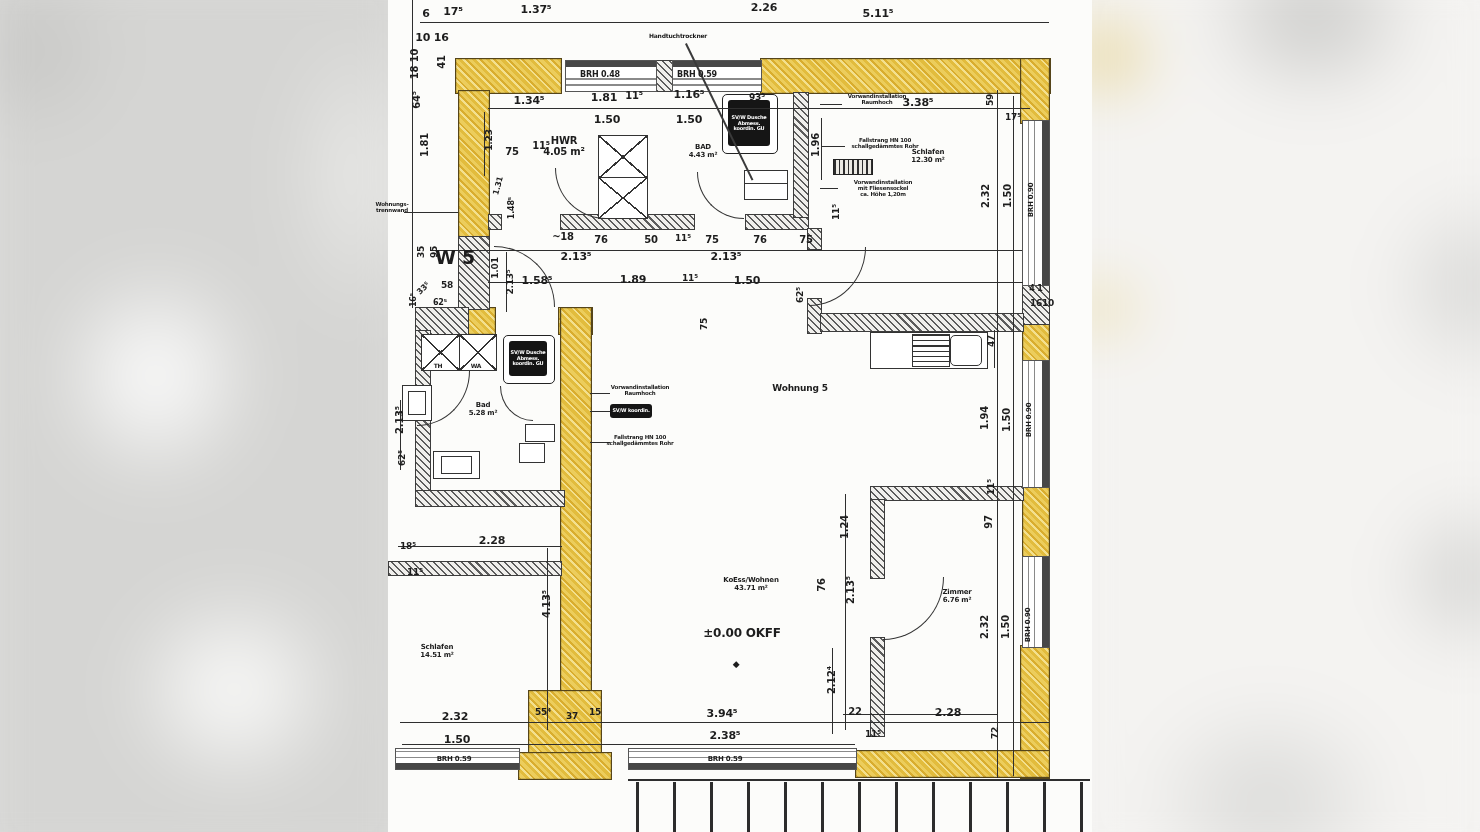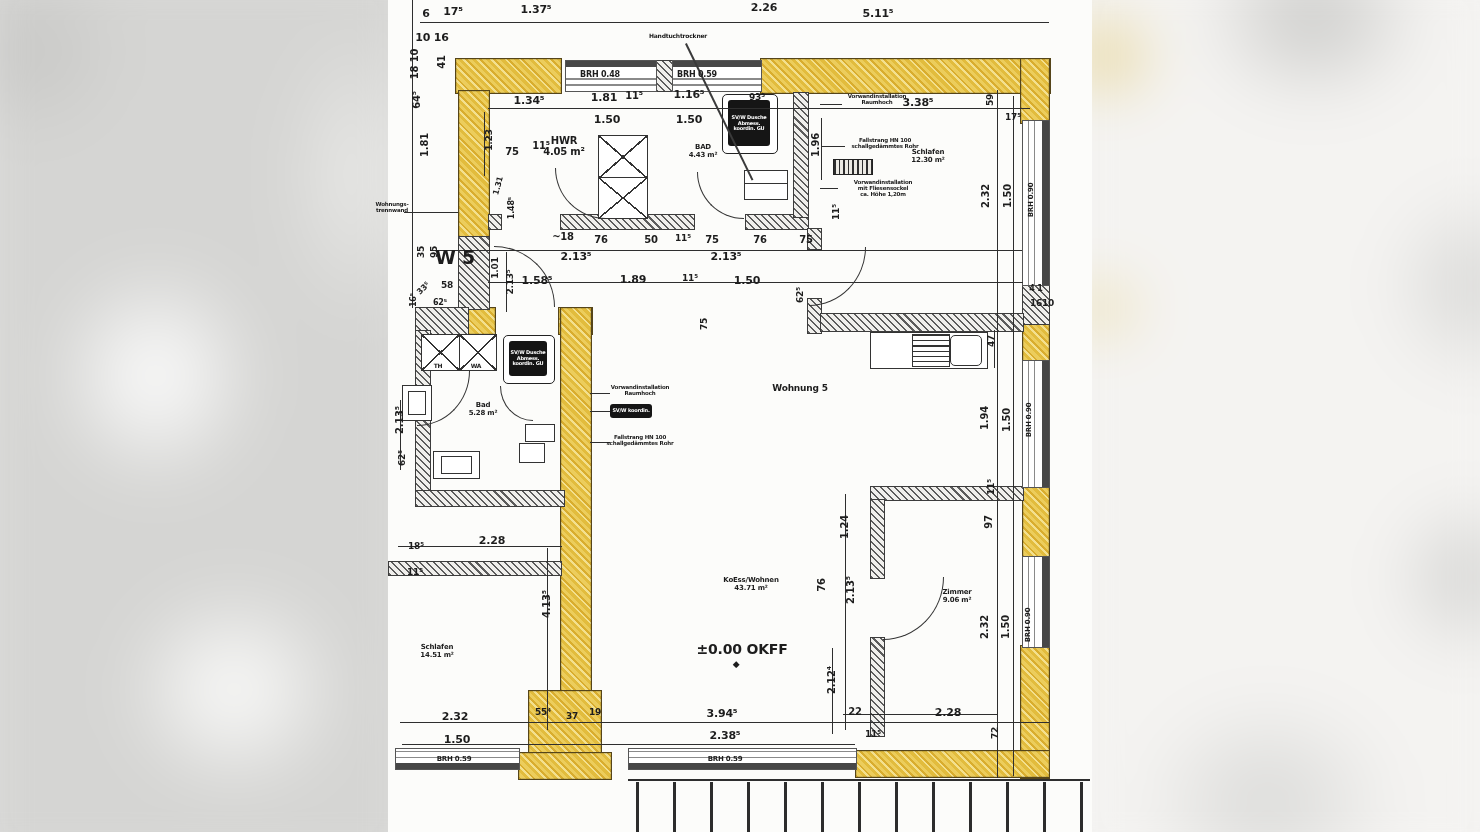--- a/index.html
+++ b/index.html
@@ -259,49 +259,49 @@
 5.28 m²</span>
         <span class="lbl" style="left: 140px; top: 358px; font-size: 5px; color: rgb(255, 255, 255); --r: 0deg;">SV/W Dusche
 Abmess.
 koordin. GU</span>
         <span class="lbl" style="left: 50px; top: 366px; font-size: 6px; --r: 0deg;">TH</span>
         <span class="lbl" style="left: 88px; top: 366px; font-size: 6px; --r: 0deg;">WA</span>
         <span class="lbl" style="left: 12px; top: 420px; font-size: 10px; --r: -90deg;">2.13⁵</span>
         <span class="lbl" style="left: 14px; top: 458px; font-size: 9px; --r: -90deg;">62⁵</span>
         <span class="lbl" style="left: 4px; top: 207px; font-size: 5.5px; --r: 0deg;">Wohnungs-
 trennwand</span>
-        <span class="lbl" style="left: 28px; top: 546px; font-size: 9px; --r: 0deg;">18⁵</span>
+        <span class="lbl" style="left: 20px; top: 546px; font-size: 9px; --r: 0deg;">18⁵</span>
         <span class="lbl" style="left: 104px; top: 541px; --r: 0deg;">2.28</span>
         <span class="lbl" style="left: 27px; top: 572px; font-size: 9px; --r: 0deg;">11⁵</span>
         <span class="lbl" style="left: 159px; top: 604px; font-size: 10px; --r: -90deg;">4.13⁵</span>
         <span class="lbl" style="left: 49px; top: 652px; font-size: 7px; --r: 0deg;">Schlafen
 14.51 m²</span>
         <span class="lbl" style="left: 363px; top: 585px; font-size: 7px; --r: 0deg;">KoEss/Wohnen
 43.71 m²</span>
-        <span class="lbl" style="left: 354px; top: 650px; font-size: 14px; text-align: center; --r: 0deg;">±0.00 OKFF</span>
+        <span class="lbl" style="left: 354px; top: 634px; font-size: 12px; text-align: center; --r: 0deg;">±0.00 OKFF</span>
         <span class="lbl" style="left: 348px; top: 664px; font-size: 9px; --r: 0deg;">◆</span>
         <span class="lbl" style="left: 457px; top: 527px; font-size: 10px; --r: -90deg;">1.24</span>
         <span class="lbl" style="left: 434px; top: 585px; font-size: 10px; --r: -90deg;">76</span>
         <span class="lbl" style="left: 463px; top: 590px; font-size: 10px; --r: -90deg;">2.13⁵</span>
         <span class="lbl" style="left: 569px; top: 597px; font-size: 7px; --r: 0deg;">Zimmer
-9.06 m²</span>
+6.76 m²</span>
         <span class="lbl" style="left: 603px; top: 487px; font-size: 9px; --r: -90deg;">11⁵</span>
         <span class="lbl" style="left: 601px; top: 522px; font-size: 10px; --r: -90deg;">97</span>
         <span class="lbl" style="left: 597px; top: 627px; font-size: 10px; --r: -90deg;">2.32</span>
         <span class="lbl" style="left: 618px; top: 627px; font-size: 10px; --r: -90deg;">1.50</span>
         <span class="lbl" style="left: 641px; top: 625px; font-size: 7px; --r: -90deg;">BRH 0.90</span>
         <span class="lbl" style="left: 444px; top: 680px; font-size: 10px; --r: -90deg;">2.12⁴</span>
         <span class="lbl" style="left: 467px; top: 712px; font-size: 10px; --r: 0deg;">22</span>
         <span class="lbl" style="left: 560px; top: 713px; --r: 0deg;">2.28</span>
         <span class="lbl" style="left: 485px; top: 734px; font-size: 9px; --r: 0deg;">11⁵</span>
         <span class="lbl" style="left: 607px; top: 733px; font-size: 9px; --r: -90deg;">72</span>
         <span class="lbl" style="left: 67px; top: 717px; --r: 0deg;">2.32</span>
         <span class="lbl" style="left: 69px; top: 740px; --r: 0deg;">1.50</span>
         <span class="lbl" style="left: 155px; top: 712px; font-size: 9px; --r: 0deg;">55⁴</span>
         <span class="lbl" style="left: 184px; top: 716px; font-size: 9px; --r: 0deg;">37</span>
-        <span class="lbl" style="left: 207px; top: 712px; font-size: 9px; --r: 0deg;">19</span>
+        <span class="lbl" style="left: 207px; top: 712px; font-size: 9px; --r: 0deg;">15</span>
         <span class="lbl" style="left: 334px; top: 714px; --r: 0deg;">3.94⁵</span>
         <span class="lbl" style="left: 337px; top: 736px; --r: 0deg;">2.38⁵</span>
         <span class="lbl" style="left: 66px; top: 760px; font-size: 7px; --r: 0deg;">BRH 0.59</span>
         <span class="lbl" style="left: 337px; top: 760px; font-size: 7px; --r: 0deg;">BRH 0.59</span>
       </div>
   </div>
 </div>
 
 </body></html>

